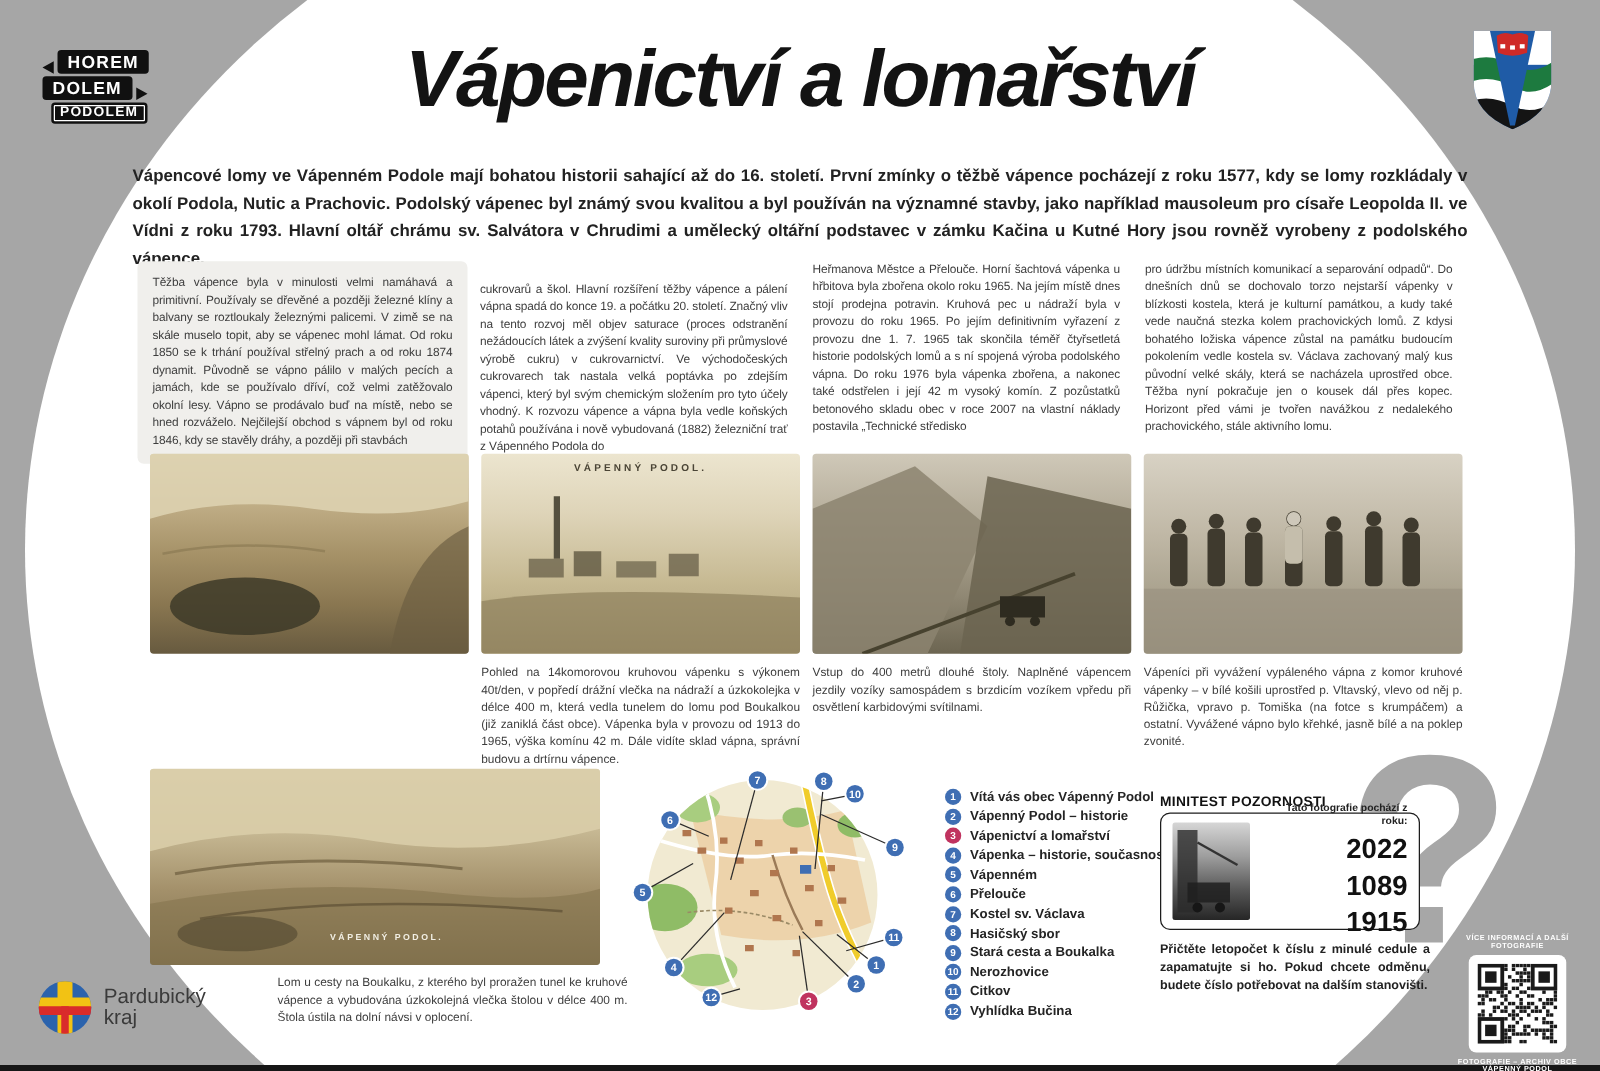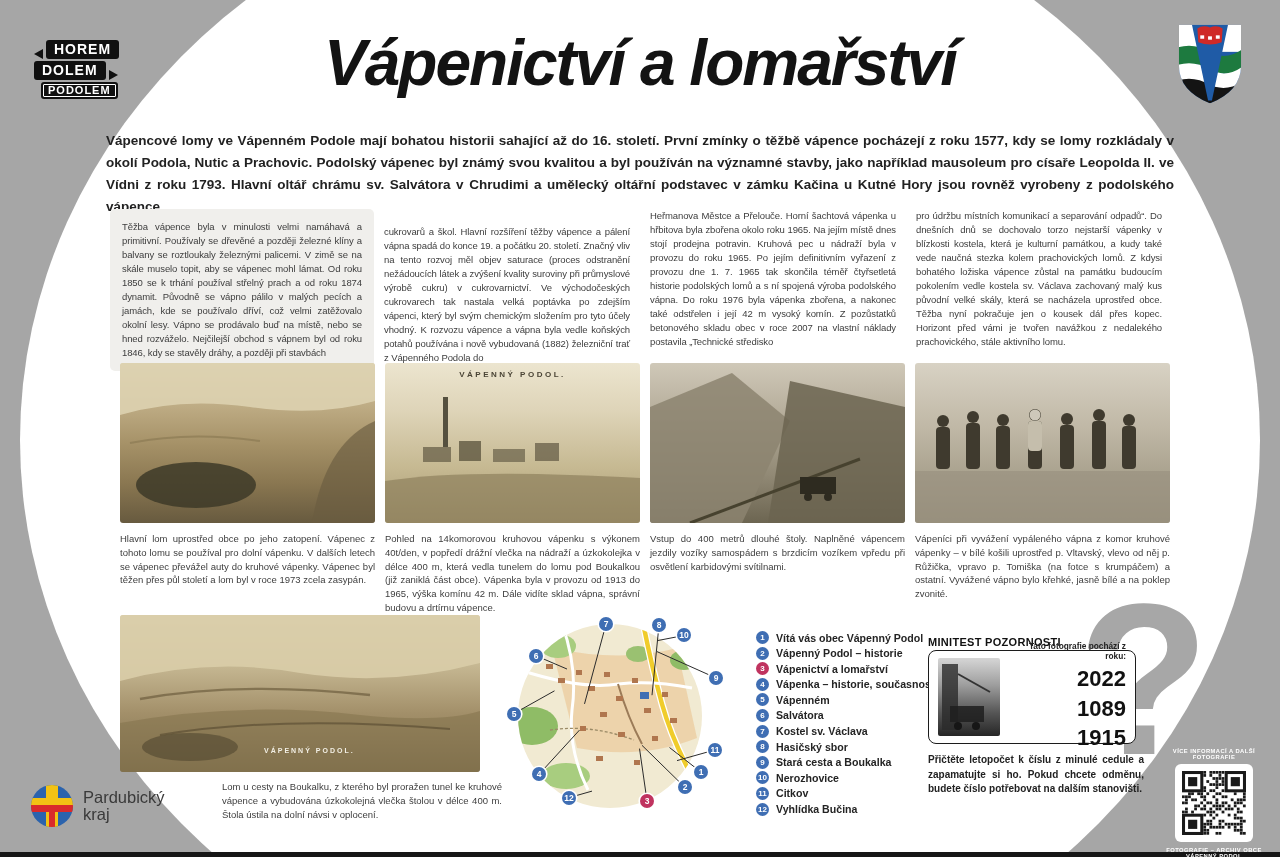--- a/index.html
+++ b/index.html
@@ -185,21 +185,20 @@
         <circle cx="184" cy="52" r="6"></circle>
           <rect x="177" y="58" width="14" height="48" rx="4"></rect>
         <circle cx="214" cy="57" r="6"></circle>
           <rect x="207" y="63" width="14" height="43" rx="4"></rect>
       </g>
       <circle cx="120" cy="52" r="5.5" fill="#e8e2d2" opacity="0.85"></circle>
       <rect x="113" y="58" width="14" height="30" rx="4" fill="#ddd6c2" opacity="0.85"></rect>
     </svg>
   </div>
 
-  <div class="caption cap1">Hlavní lom uprostřed obce po jeho zatopení. Vápenec z tohoto lomu se používal pro dolní vápenku. V dalších letech se vápenec převážel auty do kruhové vápenky. Vápenec byl těžen přes půl století a lom byl v roce 1973 zcela zasypán.</div>
   <div class="caption cap2">Pohled na 14komorovou kruhovou vápenku s výkonem 40t/den, v popředí drážní vlečka na nádraží a úzkokolejka v délce 400 m, která vedla tunelem do lomu pod Boukalkou (již zaniklá část obce). Vápenka byla v provozu od 1913 do 1965, výška komínu 42 m. Dále vidíte sklad vápna, správní budovu a drtírnu vápence.</div>
   <div class="caption cap3">Vstup do 400 metrů dlouhé štoly. Naplněné vápencem jezdily vozíky samospádem s brzdicím vozíkem vpředu při osvětlení karbidovými svítilnami.</div>
   <div class="caption cap4">Vápeníci při vyvážení vypáleného vápna z komor kruhové vápenky – v bílé košili uprostřed p. Vltavský, vlevo od něj p. Růžička, vpravo p. Tomiška (na fotce s krumpáčem) a ostatní. Vyvážené vápno bylo křehké, jasně bílé a na poklep zvonité.</div>
 
   <div class="big-photo">
     <svg viewBox="0 0 360 157" preserveAspectRatio="none">
       <path d="M0,66 Q90,42 180,58 Q270,72 360,48 L360,0 L0,0 Z" fill="#d9cda8" opacity="0.9"></path>
       <path d="M0,108 Q120,86 240,100 Q320,108 360,96 L360,157 L0,157 Z" fill="#85744f" opacity="0.6"></path>
       <path d="M20,84 Q120,66 250,80" stroke="#6e5e3e" stroke-width="2.4" fill="none" opacity="0.7"></path>
       <path d="M40,120 Q160,100 330,114" stroke="#55482e" stroke-width="2" fill="none" opacity="0.6"></path>
@@ -297,21 +296,21 @@
       <div class="legend-row">
         <span class="lnum">4</span>
         <span class="llabel">Vápenka – historie, současnost</span>
       </div>
       <div class="legend-row">
         <span class="lnum">5</span>
         <span class="llabel">Vápenném</span>
       </div>
       <div class="legend-row">
         <span class="lnum">6</span>
-        <span class="llabel">Salvátora</span>
+        <span class="llabel">Přelouče</span>
       </div>
       <div class="legend-row">
         <span class="lnum">7</span>
         <span class="llabel">Kostel sv. Václava</span>
       </div>
       <div class="legend-row">
         <span class="lnum">8</span>
         <span class="llabel">Hasičský sbor</span>
       </div>
       <div class="legend-row">

